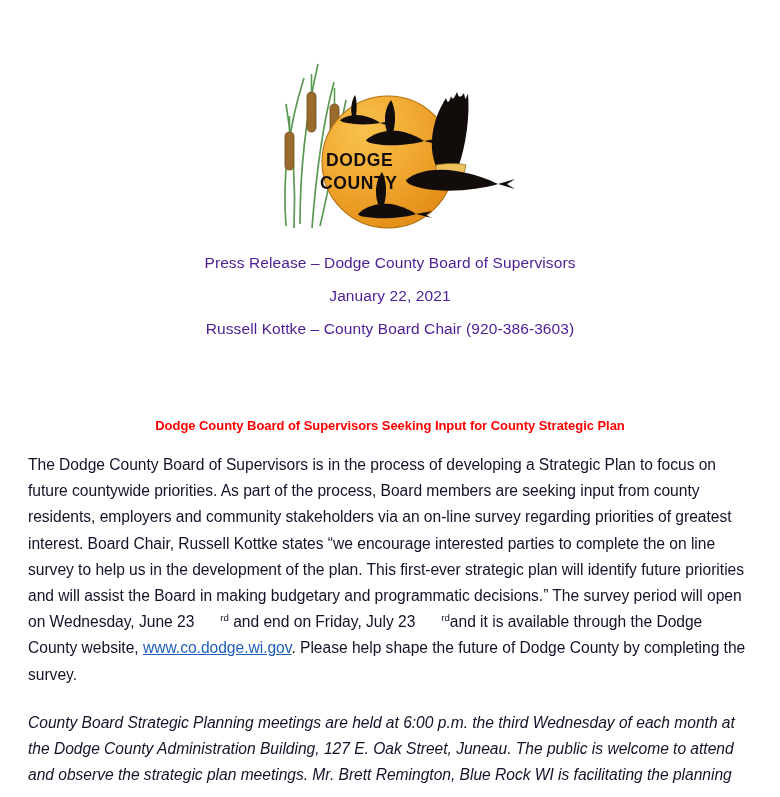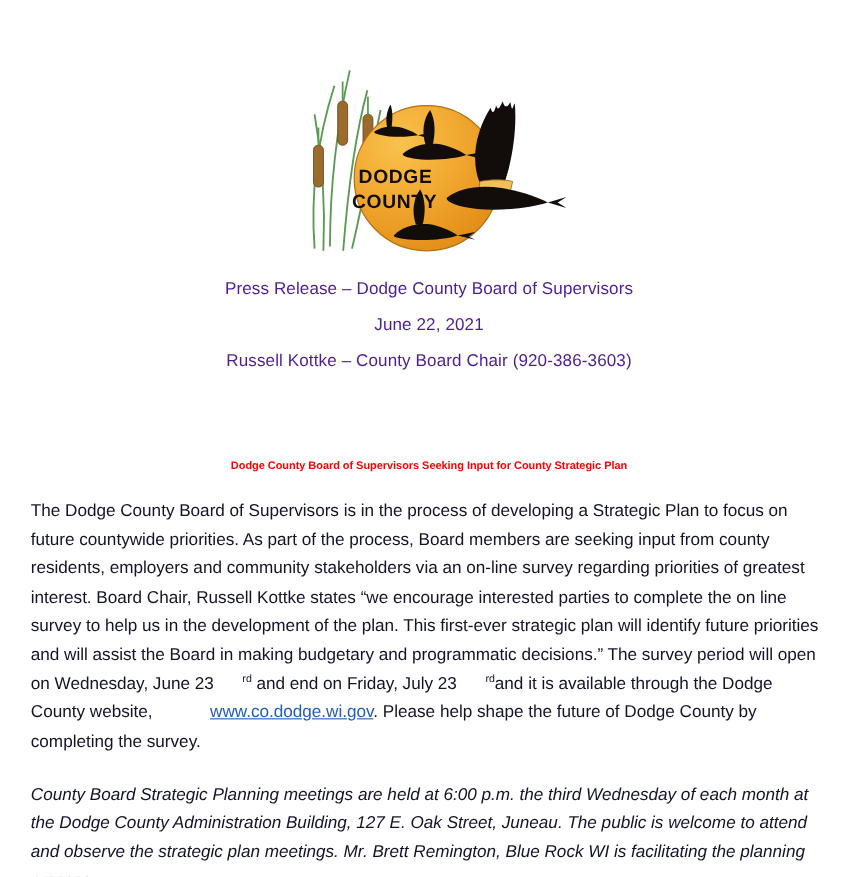--- a/index.html
+++ b/index.html
@@ -52,21 +52,21 @@
     white-space: nowrap;
   }
 
   
   .headline {
     position: absolute;
     left: 0;
     top: 418px;
     width: 780px;
     text-align: center;
-    font-size: 10px;
+    font-size: 13px;
     font-weight: bold;
     color: #ff0000;
     letter-spacing: -0.05px;
     white-space: nowrap;
   }
 
   
   .body-copy {
     position: absolute;
     left: 28px;
@@ -86,21 +86,20 @@
   sup {
     font-size: 0.62em;
     vertical-align: super;
     line-height: 0;
     padding-left: 26px;
   }
 
   a.weblink {
     color: #1f5dbf;
     text-decoration: underline;
-    margin-left: 48px;
   }
 </style>
 </head>
 <body>
 
 <div class="page">
 
   <div class="logo-block">
     <svg class="logo-svg" width="260" height="205" viewBox="0 0 260 205">
       <defs>
@@ -162,21 +161,21 @@
         <path d="M156 180 L 172 177 L 166 181 L 172 184 Z"></path>
       </g>
 
       <text x="66" y="132" font-family="'Liberation Sans', sans-serif" font-size="17.5" font-weight="bold" fill="#120D0A" letter-spacing="0.6">DODGE</text>
       <text x="60" y="155" font-family="'Liberation Sans', sans-serif" font-size="17.5" font-weight="bold" fill="#120D0A" letter-spacing="0.6">COUNTY</text>
     </svg>
   </div>
 
   <div class="header-lines">
     <div class="header-line">Press Release – Dodge County Board of Supervisors</div>
-    <div class="header-line">June 22, 2021</div>
+    <div class="header-line">January 22, 2021</div>
     <div class="header-line">Russell Kottke – County Board Chair (920-386-3603)</div>
   </div>
 
   <div class="headline">Dodge County Board of Supervisors Seeking Input for County Strategic Plan</div>
 
   <div class="body-copy">
 
     <p class="para"><span>The Dodge County Board of Supervisors is in the process of developing a Strategic Plan to focus on future countywide priorities.  As part of the process, Board members are seeking input from county residents, employers and community stakeholders via an on-line survey regarding priorities of greatest interest.  Board Chair, Russell Kottke states “we encourage interested parties to complete the on line survey to help us in the development of the plan.  This first-ever strategic plan will identify future priorities and will assist the Board in making budgetary and programmatic decisions.”  The survey period will open on Wednesday, June 23</span><sup>rd</sup><span> and end on Friday, July 23</span><sup>rd</sup><span>and it is available through the Dodge County website, </span><a class="weblink" href="#">www.co.dodge.wi.gov</a><span>.  Please help shape the future of Dodge County by completing the survey.</span></p>
 
     <p class="para">County Board Strategic Planning meetings are held at 6:00 p.m. the third Wednesday of each month at the Dodge County Administration Building, 127 E. Oak Street, Juneau. The public is welcome to attend and observe the strategic plan meetings.  Mr. Brett Remington, Blue Rock WI is facilitating the planning process.</p>

